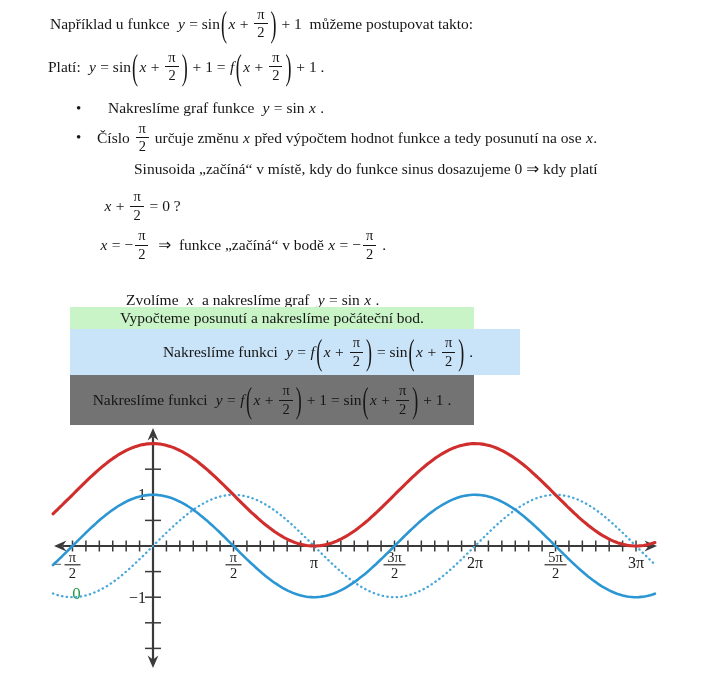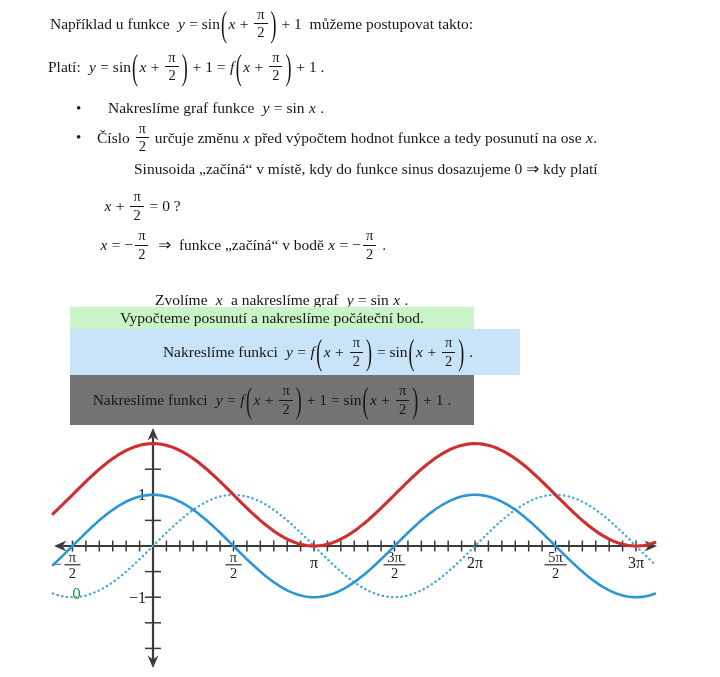--- a/index.html
+++ b/index.html
@@ -26,21 +26,21 @@
 
   <span class="bullet" style="left:76px;top:100px;">•</span>
   <div class="tline" style="left:100px;top:97px;height:21px;margin-left:8px;">Nakreslíme graf funkce  <span class="mi">y</span> = sin <span class="mi">x</span> .</div>
 
   <span class="bullet" style="left:76px;top:129px;">•</span>
   <div class="tline" style="left:97px;top:119px;height:37px;">Číslo <span class="frac"><span class="fnum">π</span><span class="fden">2</span></span> určuje změnu <span class="mi">x</span> před výpočtem hodnot funkce a tedy posunutí na ose <span class="mi">x</span>.</div>
 
   <div class="tline" style="left:95px;top:158px;height:21px;margin-left:39px;">Sinusoida „začíná“ v místě, kdy do funkce sinus dosazujeme 0 ⇒ kdy platí</div>
   <div class="tline" style="left:104px;top:188px;height:36px;"><span class="mi">x</span> + <span class="frac"><span class="fnum">π</span><span class="fden">2</span></span> = 0 ?</div>
   <div class="tline" style="left:100px;top:227px;height:36px;"><span class="mi">x</span> = −<span class="frac"><span class="fnum">π</span><span class="fden">2</span></span>  ⇒  funkce „začíná“ v bodě <span class="mi">x</span> = −<span class="frac"><span class="fnum">π</span><span class="fden">2</span></span> .</div>
-  <div class="tline" style="left:155px;top:289px;height:21px;justify-content:space-between;">Zvolíme  <span class="mi">x</span>  a nakreslíme graf  <span class="mi">y</span> = sin <span class="mi">x</span> .</div>
+  <div class="tline" style="left:126px;top:289px;height:21px;justify-content:space-between;">Zvolíme  <span class="mi">x</span>  a nakreslíme graf  <span class="mi">y</span> = sin <span class="mi">x</span> .</div>
 
   <div class="hbox" style="top: 307px; height: 22px; background: rgb(201, 244, 199);" id="box-green">
     <div class="tline" style="position:static;">Vypočteme posunutí a nakreslíme počáteční bod.</div>
   </div>
   <div class="hbox" style="top: 329px; height: 46px; background: rgb(201, 227, 248); padding-left: 46px;" id="box-blue">
     <div class="tline" style="position:static;">Nakreslíme funkci  <span class="mi">y</span> = <span class="mi">f</span> <span class="pgroup"><span class="bigp">(</span><span class="pgroup"><span class="mi">x</span> + <span class="frac"><span class="fnum">π</span><span class="fden">2</span></span></span><span class="bigp">)</span></span> = sin<span class="pgroup"><span class="bigp">(</span><span class="pgroup"><span class="mi">x</span> + <span class="frac"><span class="fnum">π</span><span class="fden">2</span></span></span><span class="bigp">)</span></span> .</div>
   </div>
   <div class="hbox" style="top: 375px; height: 50px; background: #737373;" id="box-pink">
     <div class="tline" style="position:static;">Nakreslíme funkci  <span class="mi">y</span> = <span class="mi">f</span> <span class="pgroup"><span class="bigp">(</span><span class="pgroup"><span class="mi">x</span> + <span class="frac"><span class="fnum">π</span><span class="fden">2</span></span></span><span class="bigp">)</span></span> + 1 = sin<span class="pgroup"><span class="bigp">(</span><span class="pgroup"><span class="mi">x</span> + <span class="frac"><span class="fnum">π</span><span class="fden">2</span></span></span><span class="bigp">)</span></span> + 1 .</div>
   </div>

